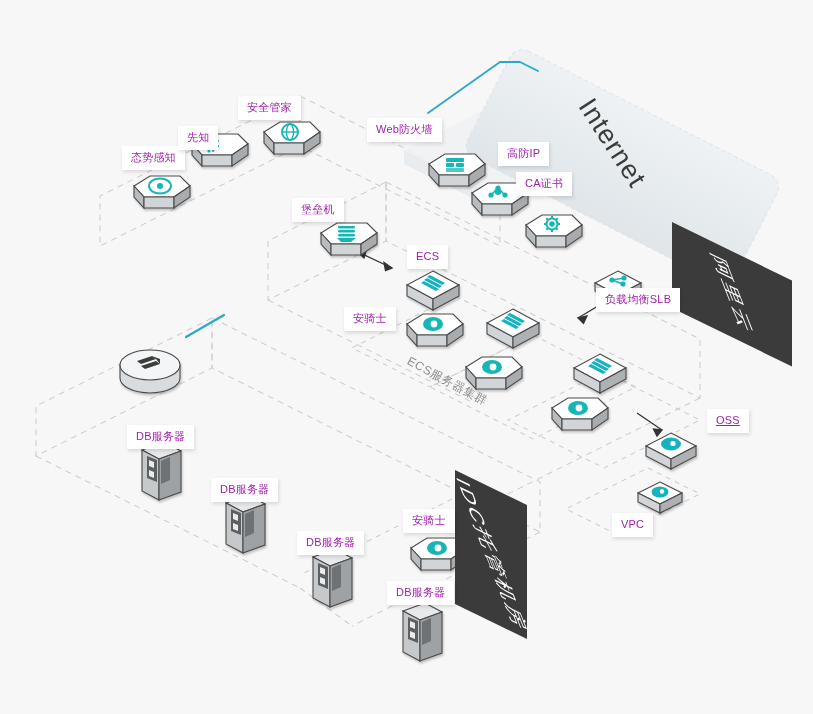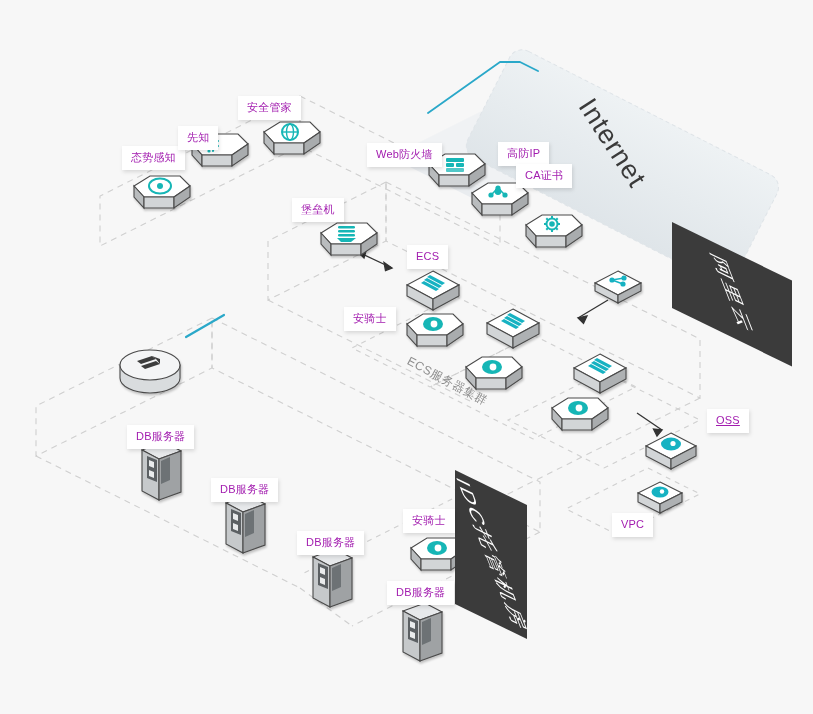--- a/index.html
+++ b/index.html
@@ -413,26 +413,27 @@
     <span class="banner-inner" style="transform:rotate(90deg) skewY(-26deg);">IDC托管机房</span>
   </div>
 
   <div class="internet-text" style="left:598px;top:93px;transform:rotate(57deg);transform-origin:left top;">Internet</div>
 
   <div class="ghost-text" style="left:412px;top:353px;transform:rotate(28deg);transform-origin:left top;">ECS服务器集群</div>
 
   <div class="chip" style="left:122px;top:146px;">态势感知</div>
   <div class="chip" style="left:178px;top:126px;">先知</div>
   <div class="chip" style="left:238px;top:96px;">安全管家</div>
-  <div class="chip" style="left:367px;top:118px;margin-top:25px;">Web防火墙</div>
+  <div class="chip" style="left:367px;top:118px;">Web防火墙</div>
   <div class="chip" style="left:498px;top:142px;">高防IP</div>
-  <div class="chip" style="left:516px;top:164px;">CA证书</div>
+  <div class="chip" style="left:516px;top:172px;">CA证书</div>
   <div class="chip" style="left:292px;top:198px;text-align:right;">堡垒机</div>
   <div class="chip" style="left:407px;top:245px;text-align:center;">ECS</div>
   <div class="chip" style="left:344px;top:307px;">安骑士</div>
+  <div class="chip" style="left:596px;top:288px;">负载均衡SLB</div>
   <div class="chip" style="left:707px;top:409px;text-decoration:underline;">OSS</div>
   <div class="chip" style="left:612px;top:497px;margin-top:16px;">VPC</div>
   <div class="chip" style="left:127px;top:425px;">DB服务器</div>
   <div class="chip" style="left:211px;top:478px;">DB服务器</div>
   <div class="chip" style="left:297px;top:531px;">DB服务器</div>
   <div class="chip" style="left:387px;top:581px;">DB服务器</div>
   <div class="chip" style="left:403px;top:509px;">安骑士</div>
 
 </div>
 

